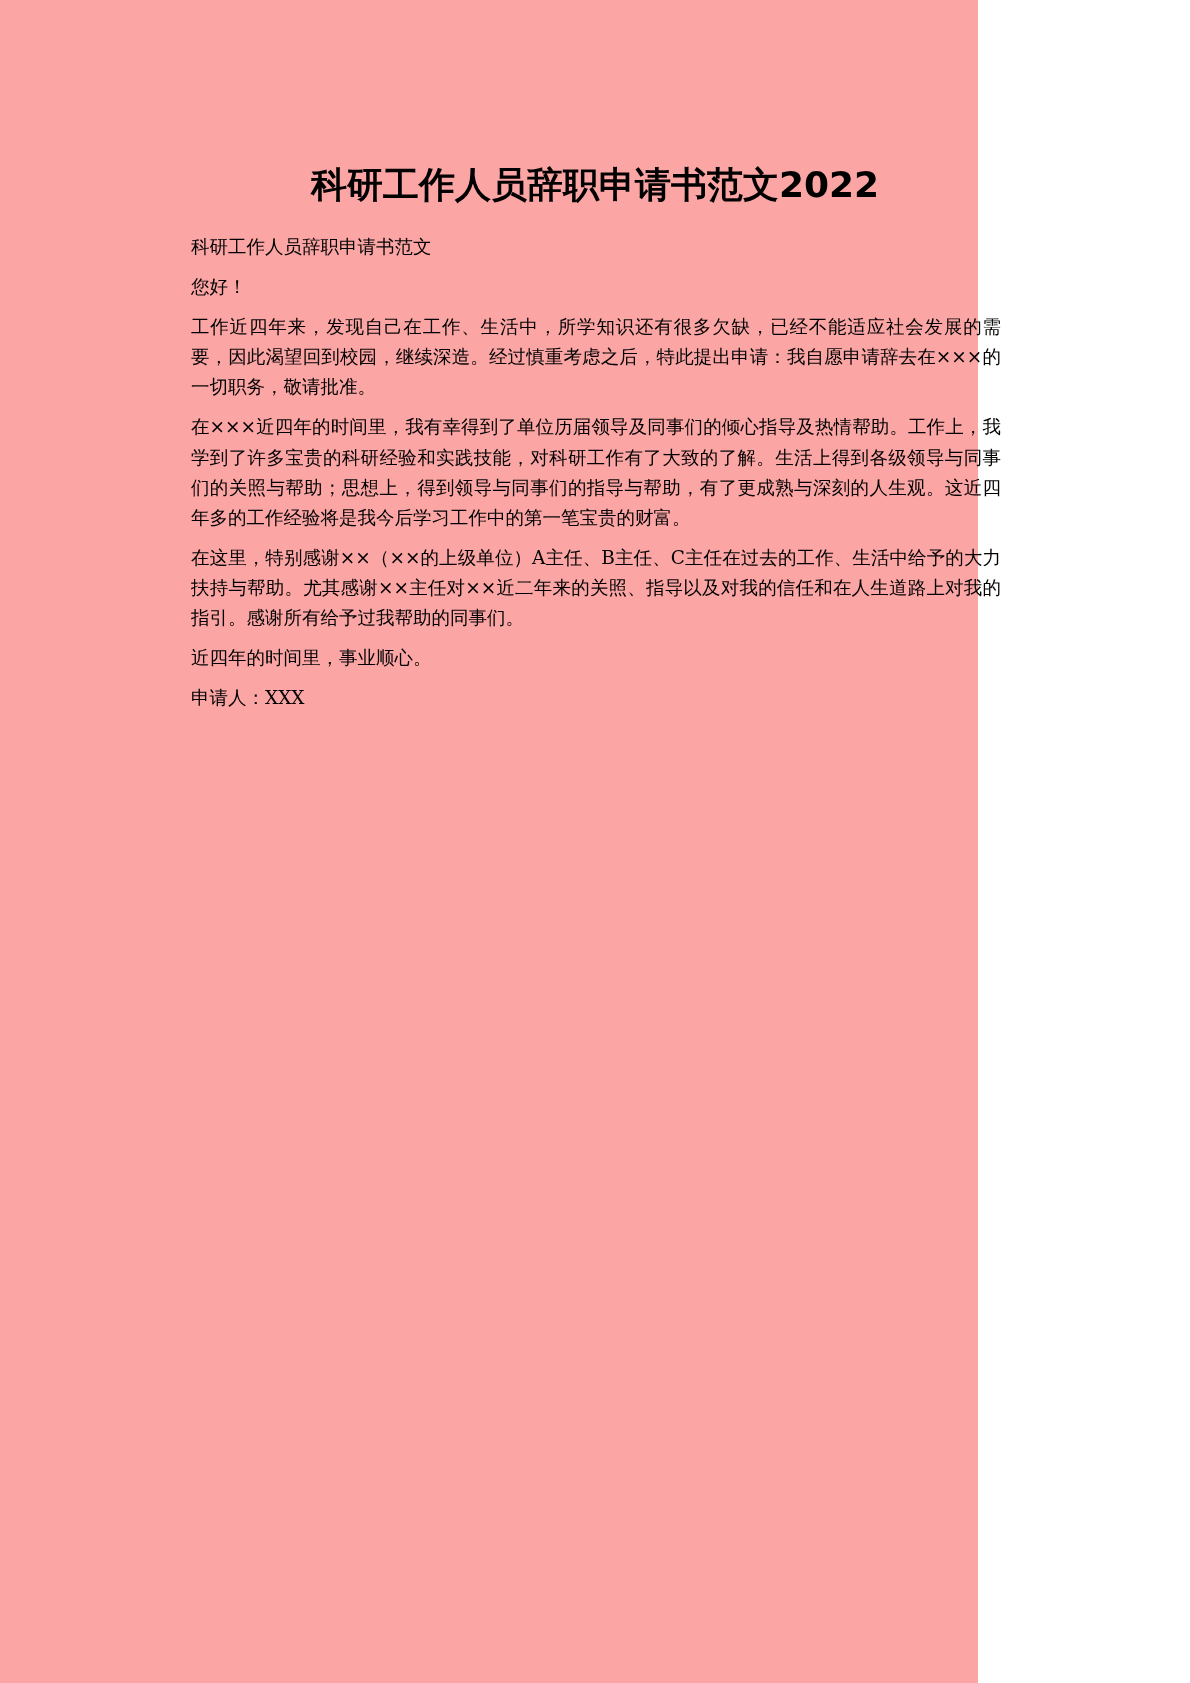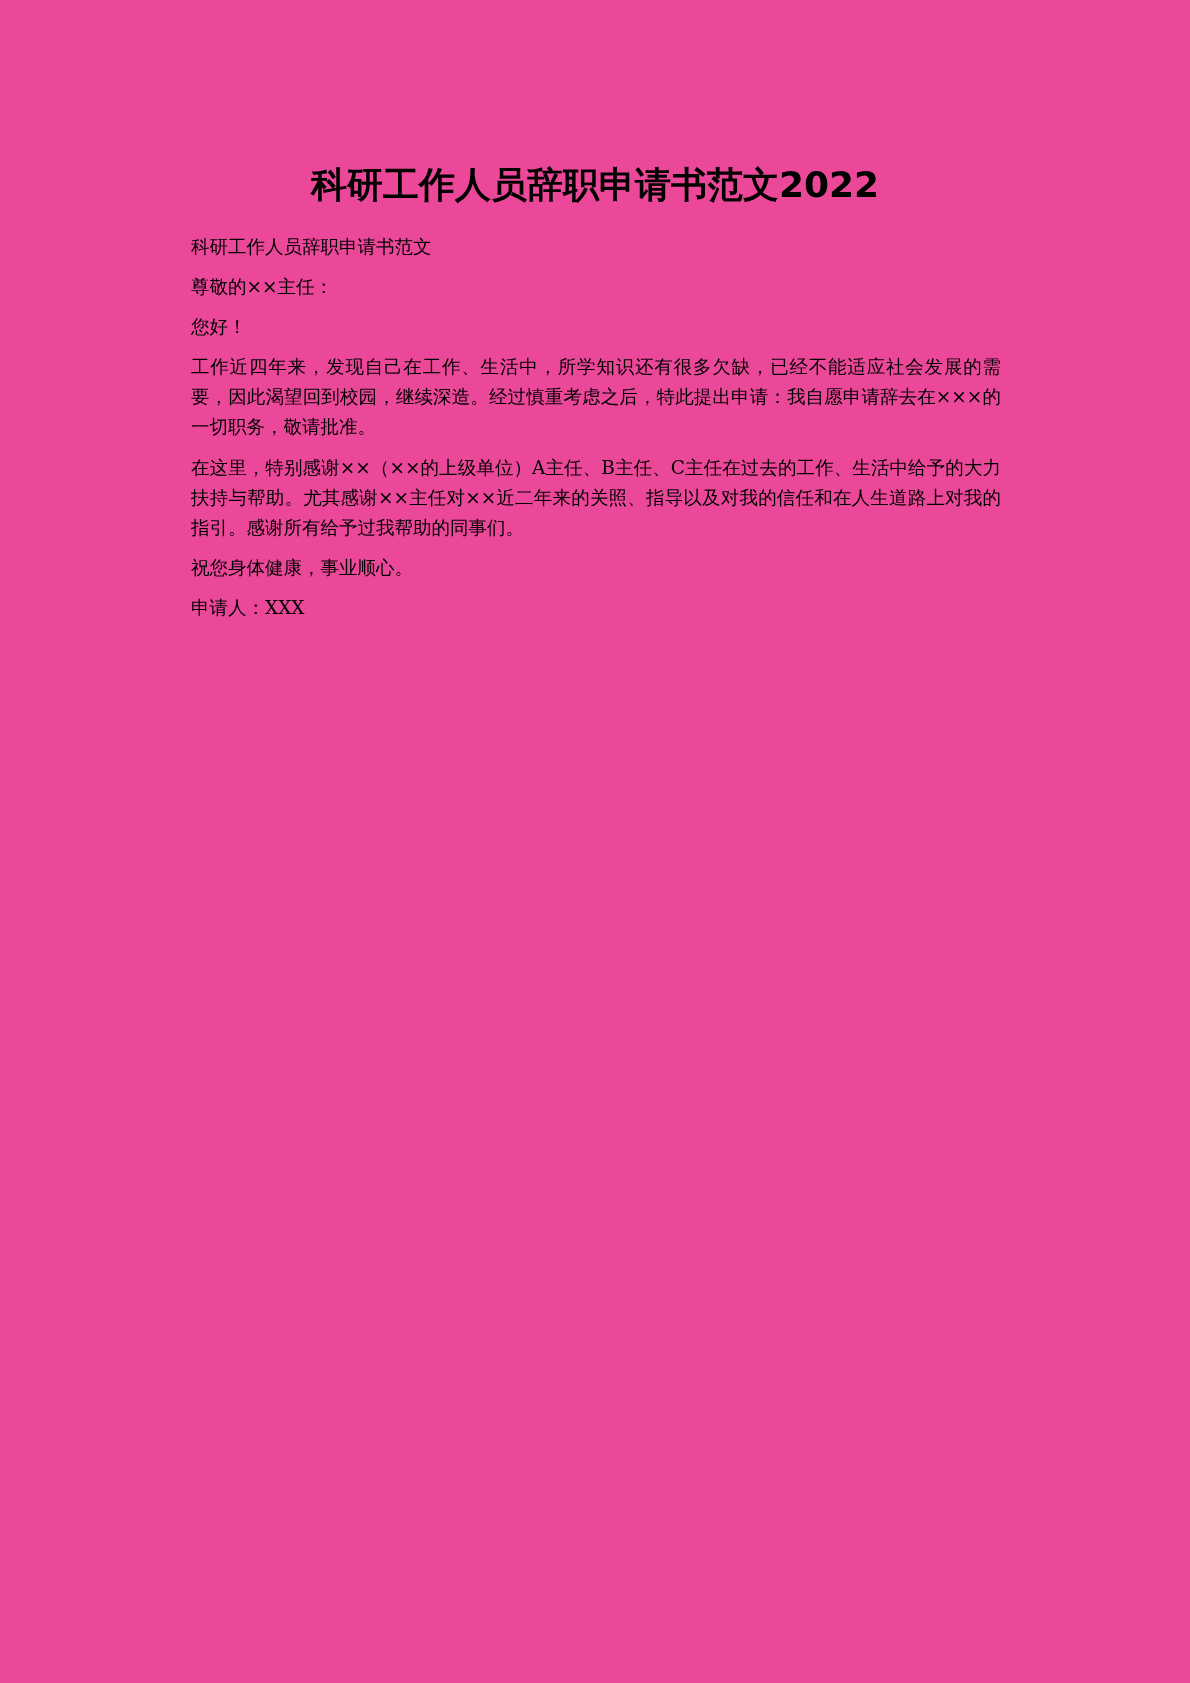--- a/index.html
+++ b/index.html
@@ -12,23 +12,23 @@
       height: 1683px;
       position: relative;
       overflow: hidden;
       font-family: "DejaVu Serif", "Liberation Serif", serif;
       color: #000000;
     }
     .page {
       position: absolute;
       left: 0;
       top: 0;
-      width: 1190px;
+      width: 978px;
       height: 1683px;
-      background: #ec4899;
+      background: #fca5a5;
     }
     .title {
       position: absolute;
       left: 0;
       top: 160px;
       width: 1190px;
       text-align: center;
       font-family: "DejaVu Sans", "Liberation Sans", sans-serif;
       font-weight: bold;
       font-size: 36px;
@@ -53,20 +53,20 @@
     }
   </style>
 </head>
 <body>
 
 <div class="page">
   <h1 class="title">科研工作人员辞职申请书范文2022</h1>
 
   <div class="body-text">
     <p>科研工作人员辞职申请书范文</p>
-    <p>尊敬的××主任：</p>
     <p>您好！</p>
     <p>工作近四年来，发现自己在工作、生活中，所学知识还有很多欠缺，已经不能适应社会发展的需要，因此渴望回到校园，继续深造。经过慎重考虑之后，特此提出申请：我自愿申请辞去在×××的一切职务，敬请批准。</p>
+    <p>在×××近四年的时间里，我有幸得到了单位历届领导及同事们的倾心指导及热情帮助。工作上，我学到了许多宝贵的科研经验和实践技能，对科研工作有了大致的了解。生活上得到各级领导与同事们的关照与帮助；思想上，得到领导与同事们的指导与帮助，有了更成熟与深刻的人生观。这近四年多的工作经验将是我今后学习工作中的第一笔宝贵的财富。</p>
     <p>在这里，特别感谢××（××的上级单位）A主任、B主任、C主任在过去的工作、生活中给予的大力扶持与帮助。尤其感谢××主任对××近二年来的关照、指导以及对我的信任和在人生道路上对我的指引。感谢所有给予过我帮助的同事们。</p>
-    <p>祝您身体健康，事业顺心。</p>
+    <p>近四年的时间里，事业顺心。</p>
     <p>申请人：XXX</p>
   </div>
 </div>
 
 </body></html>

